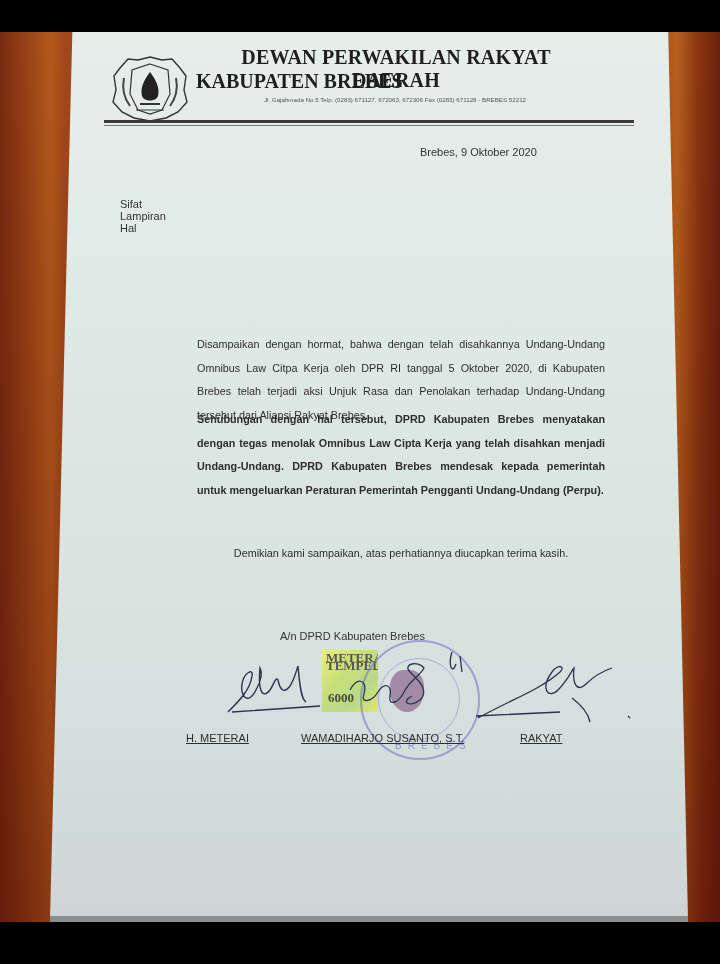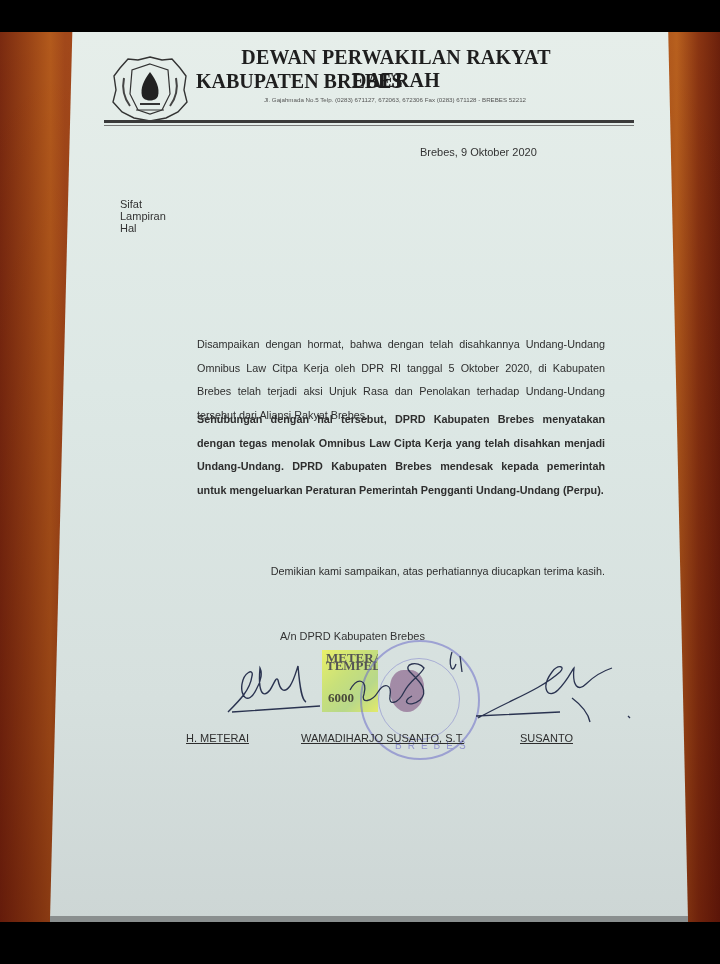--- a/index.html
+++ b/index.html
@@ -58,21 +58,21 @@
     .recipient .r-indent1 { padding-left: 14px; display: block; }
     .recipient .r-indent0 { padding-left: 4px; display: block; }
     .recipient .r-indent2 { padding-left: 34px; display: block; margin-top: 3px; }
 
     .para {
       position: absolute; left: 197px; width: 408px; font-size: 10.8px; line-height: 23.5px;
       color: #2e2e2e; text-align: justify;
     }
     .p1 { top: 314px; margin-top: 19px; }
     .p2 { top: 408px; font-weight: bold; }
-    .p3 { top: 560px; text-align: right; }
+    .p3 { top: 542px; text-align: center; }
 
     .sign-org { position: absolute; left: 280px; top: 630px; font-size: 11px; color: #333; }
     .meterai {
       position: absolute; left: 322px; top: 650px; width: 56px; height: 62px;
       background: linear-gradient(135deg, #e9f06a 0%, #c8e07a 40%, #b8d88a 70%, #e2ea6a 100%);
       font-family: "Liberation Serif", serif; color: #555; overflow: hidden;
     }
     .meterai .m-title { position: absolute; left: 4px; top: 4px; font-size: 13px; font-weight: bold; line-height: 8px; }
     .meterai .m-value { position: absolute; left: 6px; top: 40px; font-size: 13px; font-weight: bold; color: #4a4a3a; }
     .stamp {
@@ -148,14 +148,14 @@
 
     <path d="M228 712 C240 700 250 690 252 676 C254 668 244 672 242 684 C240 696 248 706 256 690 C262 680 262 672 260 668 C258 690 262 700 270 690 C274 684 276 676 278 680 C280 690 284 694 290 686 C294 680 296 672 298 666 C300 690 302 700 306 702 M232 712 L320 706" fill="none" stroke="#2a3350" stroke-width="1.4"></path>
 
     <path d="M350 690 C358 676 368 680 364 694 C360 704 372 702 378 692 C384 682 392 684 390 696 C388 706 398 704 404 692 C410 680 420 676 424 668 C418 660 402 664 410 672 C418 680 430 690 420 700 C410 708 400 702 412 696 M452 652 C448 664 452 676 456 664 M460 656 L462 672" fill="none" stroke="#2a3350" stroke-width="1.3"></path>
 
     <path d="M478 718 C510 700 540 690 560 672 C566 666 558 664 552 672 C540 688 548 700 558 690 C568 680 572 670 574 668 C572 686 578 692 586 684 C592 678 600 672 612 668 M572 698 C580 704 588 712 590 722 M476 716 L560 712 M628 716 L630 718" fill="none" stroke="#2a3350" stroke-width="1.3"></path>
   </svg>
 
   <div class="signer s1">H. METERAI</div>
   <div class="signer s2">WAMADIHARJO SUSANTO, S.T.</div>
-  <div class="signer s3">SUSANTO</div>
+  <div class="signer s3">RAKYAT</div>
 </div>
 
 </body></html>

